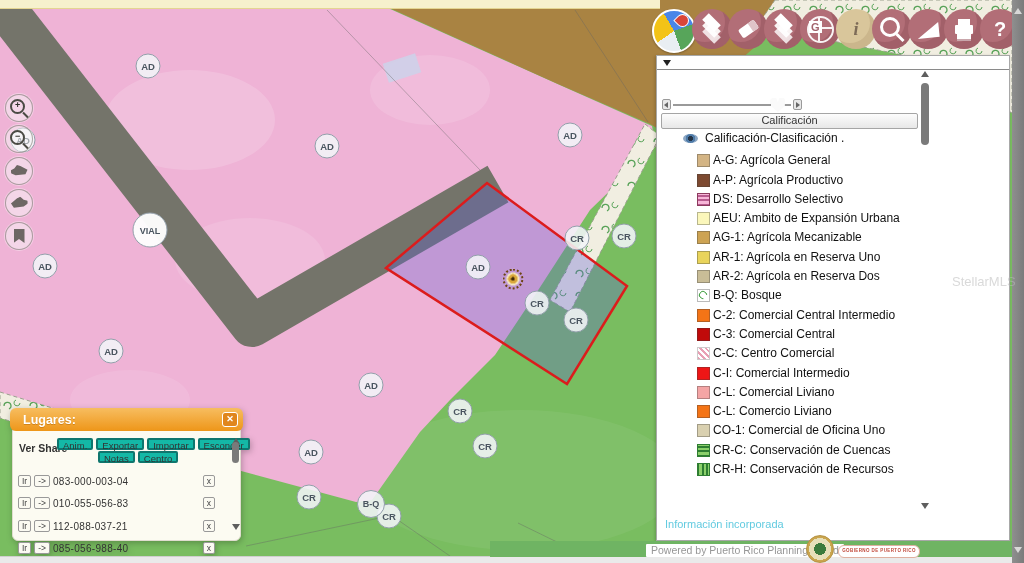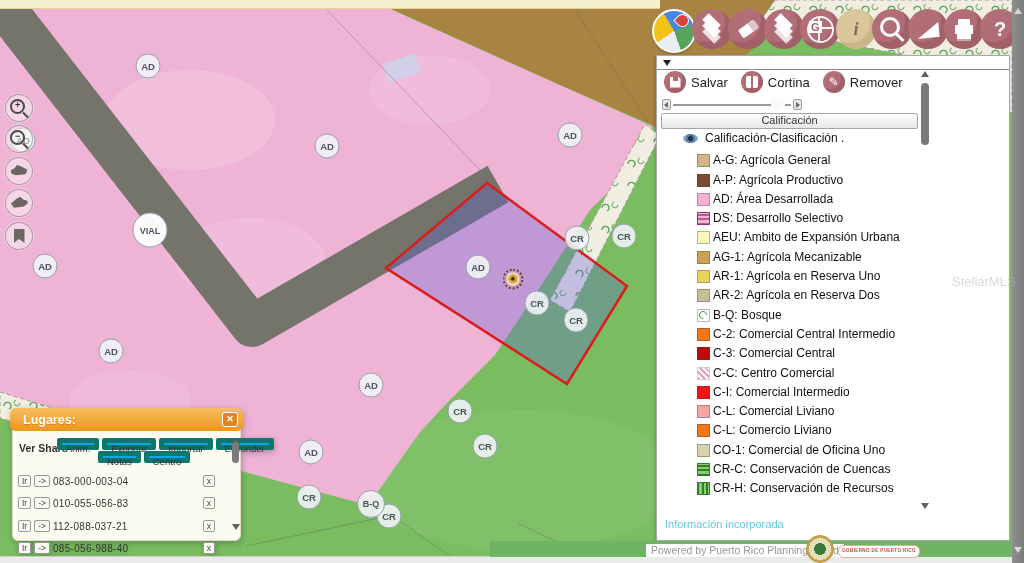--- a/index.html
+++ b/index.html
@@ -107,22 +107,22 @@
   .lug-head{position:absolute;left:0;top:0;right:0;height:23px;border-radius:6px;
     background:linear-gradient(#f7bd60,#ee9619);display:flex;align-items:center;}
   .lug-title{font:bold 12.5px "Liberation Sans",sans-serif;color:#fff;margin-left:13px;text-shadow:0 1px 0 rgba(160,90,0,.4);}
   .lug-close{position:absolute;right:5px;top:4px;width:16px;height:15px;background:#e0861c;border:1px solid #fff;
     border-radius:3px;color:#fff;font:bold 9px/13px "Liberation Sans",sans-serif;text-align:center;padding:0;cursor:pointer;}
   .lug-body{position:absolute;left:2px;top:22px;right:2px;bottom:0;background:#fcfbf2;
     border:1px solid #e0ddcf;border-radius:0 0 6px 6px;}
   .lug-vs{position:absolute;left:9px;top:34px;font:bold 10.5px "Liberation Sans",sans-serif;color:#333;}
   #lug-btns1{position:absolute;left:47px;top:30px;display:flex;gap:3px;}
   #lug-btns2{position:absolute;left:88px;top:43px;display:flex;gap:3px;}
-  .lugtop{height:12px;font:9.5px "Liberation Sans",sans-serif;color:#333;background:#0ea5e9;
-    border:5px solid #0f766e;border-radius:2px;padding:0 4px;cursor:pointer;text-align:right;}
+  .lugtop{height:12px;font:9.5px "Liberation Sans",sans-serif;color:#333;background:#14b8a6;
+    border:2px solid #0f766e;border-radius:2px;padding:0 4px;cursor:pointer;text-align:right;}
   #lug-rows{position:absolute;left:0;top:56px;right:0;}
   .lugrow{position:relative;display:flex;align-items:flex-end;height:13.5px;padding-left:8px;margin-top:9px;}
   .lbtn{height:12px;font:8.5px "Liberation Sans",sans-serif;color:#444;background:#fbfaf2;
     border:1px solid #999;border-radius:2px;padding:0 3px;margin-right:3px;cursor:pointer;}
   .lcode{font:10px "Liberation Sans",sans-serif;color:#333;letter-spacing:.3px;flex:1;}
   .lbtn-x{position:absolute;right:28px;margin:0;}
   .lug-scroll{position:absolute;right:3px;top:28px;width:9px;height:95px;}
   .lug-scroll .sb-down{top:88px;}
   .lug-scroll .sb-thumb{top:6px;height:21px;width:7px;}
 
@@ -258,63 +258,39 @@
       </div>
       <div class="tbico tb-help">
         <span class="glyph g-help">?</span>
       </div>
     </div>
 
   <div id="rpanel">
     <div class="rp-top">
       <span class="caret"></span>
     </div>
-    <div id="rp-actions">
-        <div class="rpbtn">
-          <span class="acirc a-save">
-            <span class="sv"></span>
-          </span>
-          <span class="albl">Salvar</span>
-        </div>
-        <div class="rpbtn">
-          <span class="acirc a-curtain">
-            <span class="ct"></span>
-          </span>
-          <span class="albl">Cortina</span>
-        </div>
-        <div class="rpbtn">
-          <span class="acirc a-remove">
-            <span class="aglyph">✎</span>
-          </span>
-          <span class="albl">Remover</span>
-        </div>
-      </div>
     <div class="rp-slider">
       <span class="sl-btn sl-left"></span>
       <span class="sl-track"></span>
       <span id="slider-thumb" style="left: 108.88px;"></span>
       <span class="sl-btn sl-right"></span>
     </div>
     <div class="rp-header">Calificación</div>
     <div class="rp-legend-title">
       <span class="eye"></span>
       <span>Calificación-Clasificación .</span>
     </div>
     <div id="legend-list">
         <div class="lrow">
           <span class="swatch" style="background: rgb(211, 180, 132); border-color: rgba(60, 60, 60, 0.35);"></span>
           <span class="llab">A-G: Agrícola General</span>
         </div>
         <div class="lrow">
           <span class="swatch" style="background: rgb(125, 74, 49); border-color: rgba(60, 60, 60, 0.35);"></span>
           <span class="llab">A-P: Agrícola Productivo</span>
-        </div>
-        <div class="lrow">
-          <span class="swatch" style="background: rgb(247, 175, 214); border-color: rgba(60, 60, 60, 0.35);"></span>
-          <span class="llab">AD: Área Desarrollada</span>
         </div>
         <div class="lrow">
           <span class="swatch" style="background: repeating-linear-gradient(0deg, rgb(184, 91, 143) 0px, rgb(184, 91, 143) 1.5px, rgba(0, 0, 0, 0) 1.5px, rgba(0, 0, 0, 0) 4.2px), rgb(247, 182, 216); border-color: rgb(140, 59, 94);"></span>
           <span class="llab">DS: Desarrollo Selectivo</span>
         </div>
         <div class="lrow">
           <span class="swatch" style="background: rgb(251, 247, 187); border-color: rgba(60, 60, 60, 0.35);"></span>
           <span class="llab">AEU: Ambito de Expansión Urbana</span>
         </div>
         <div class="lrow">

